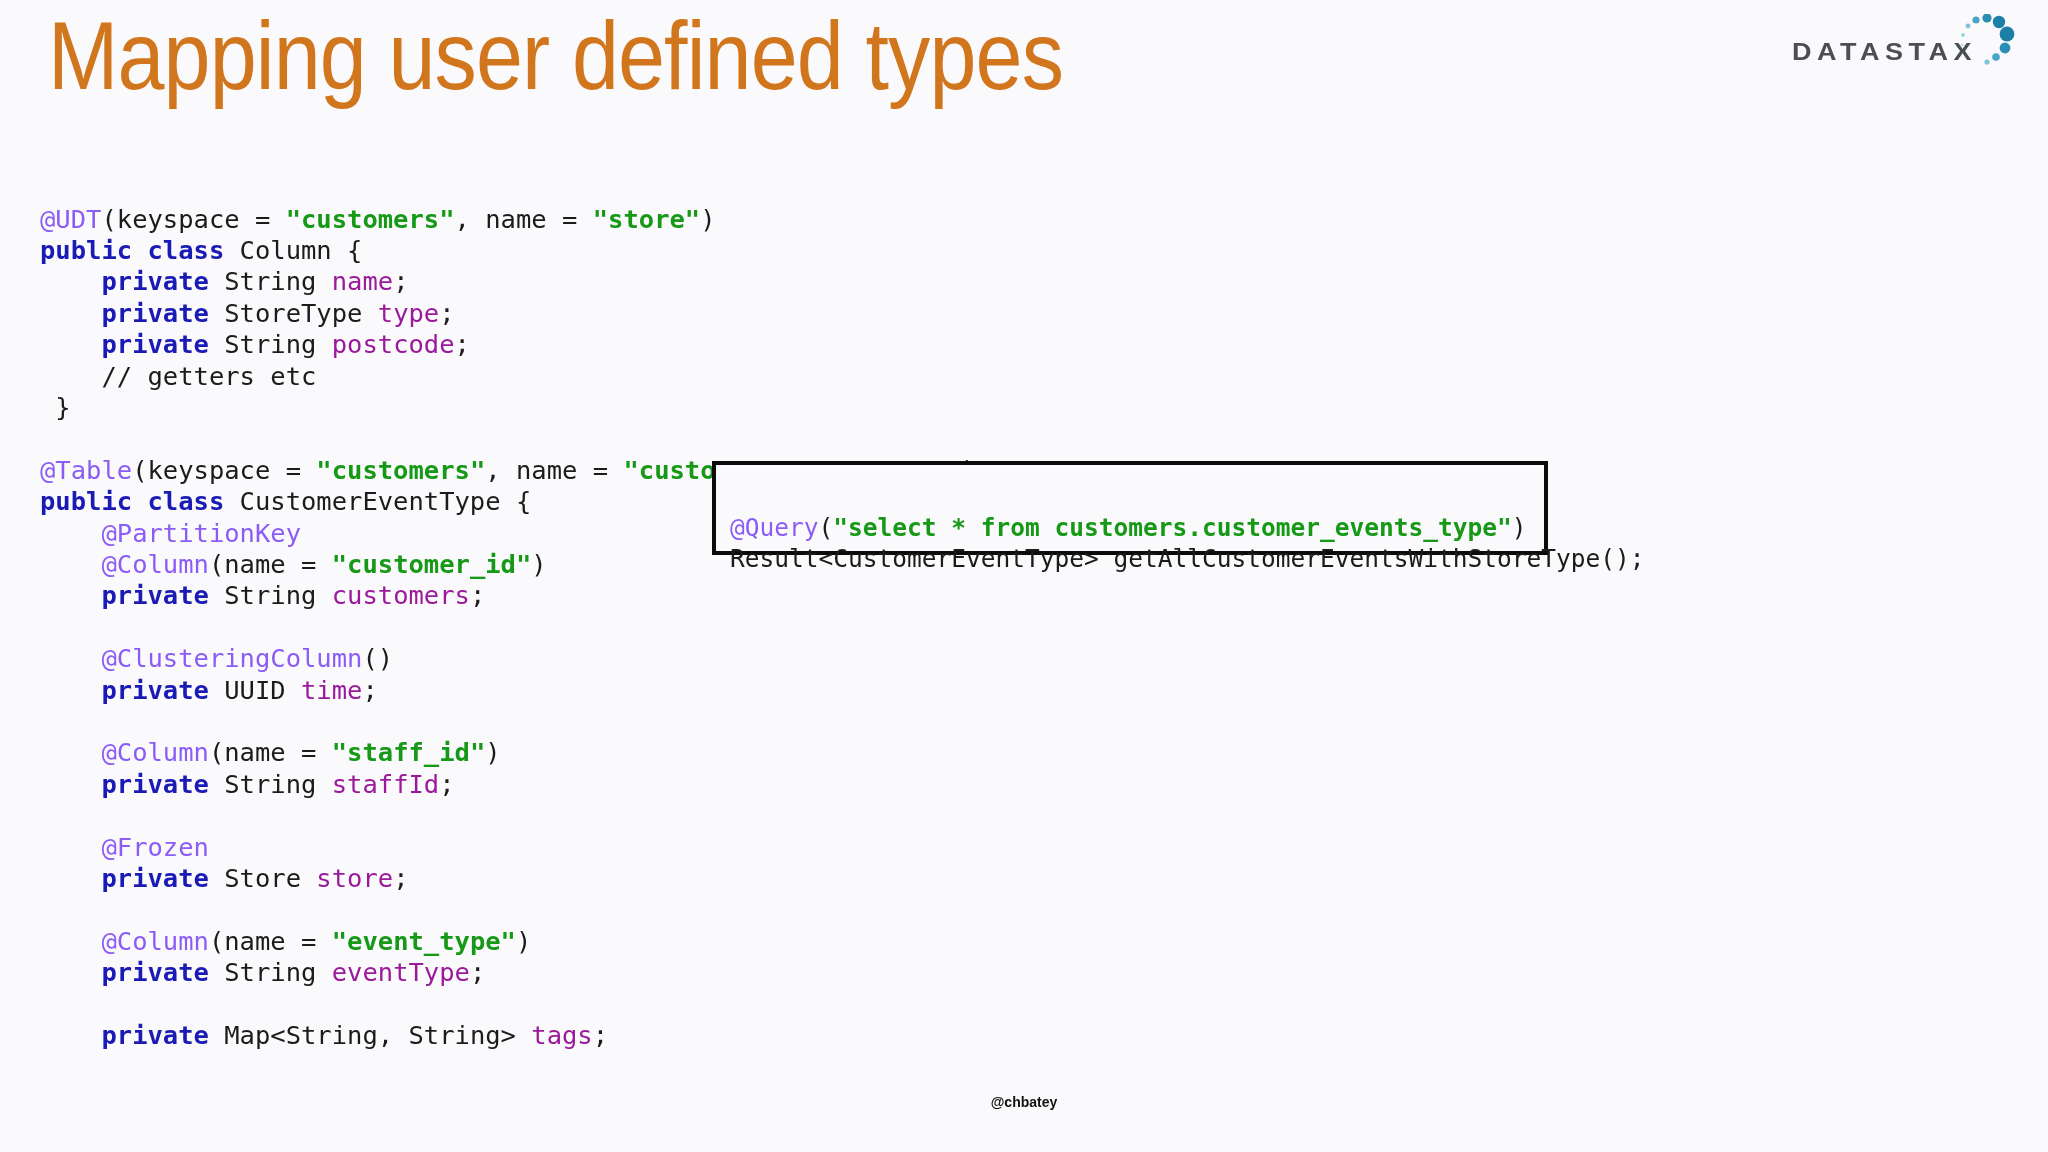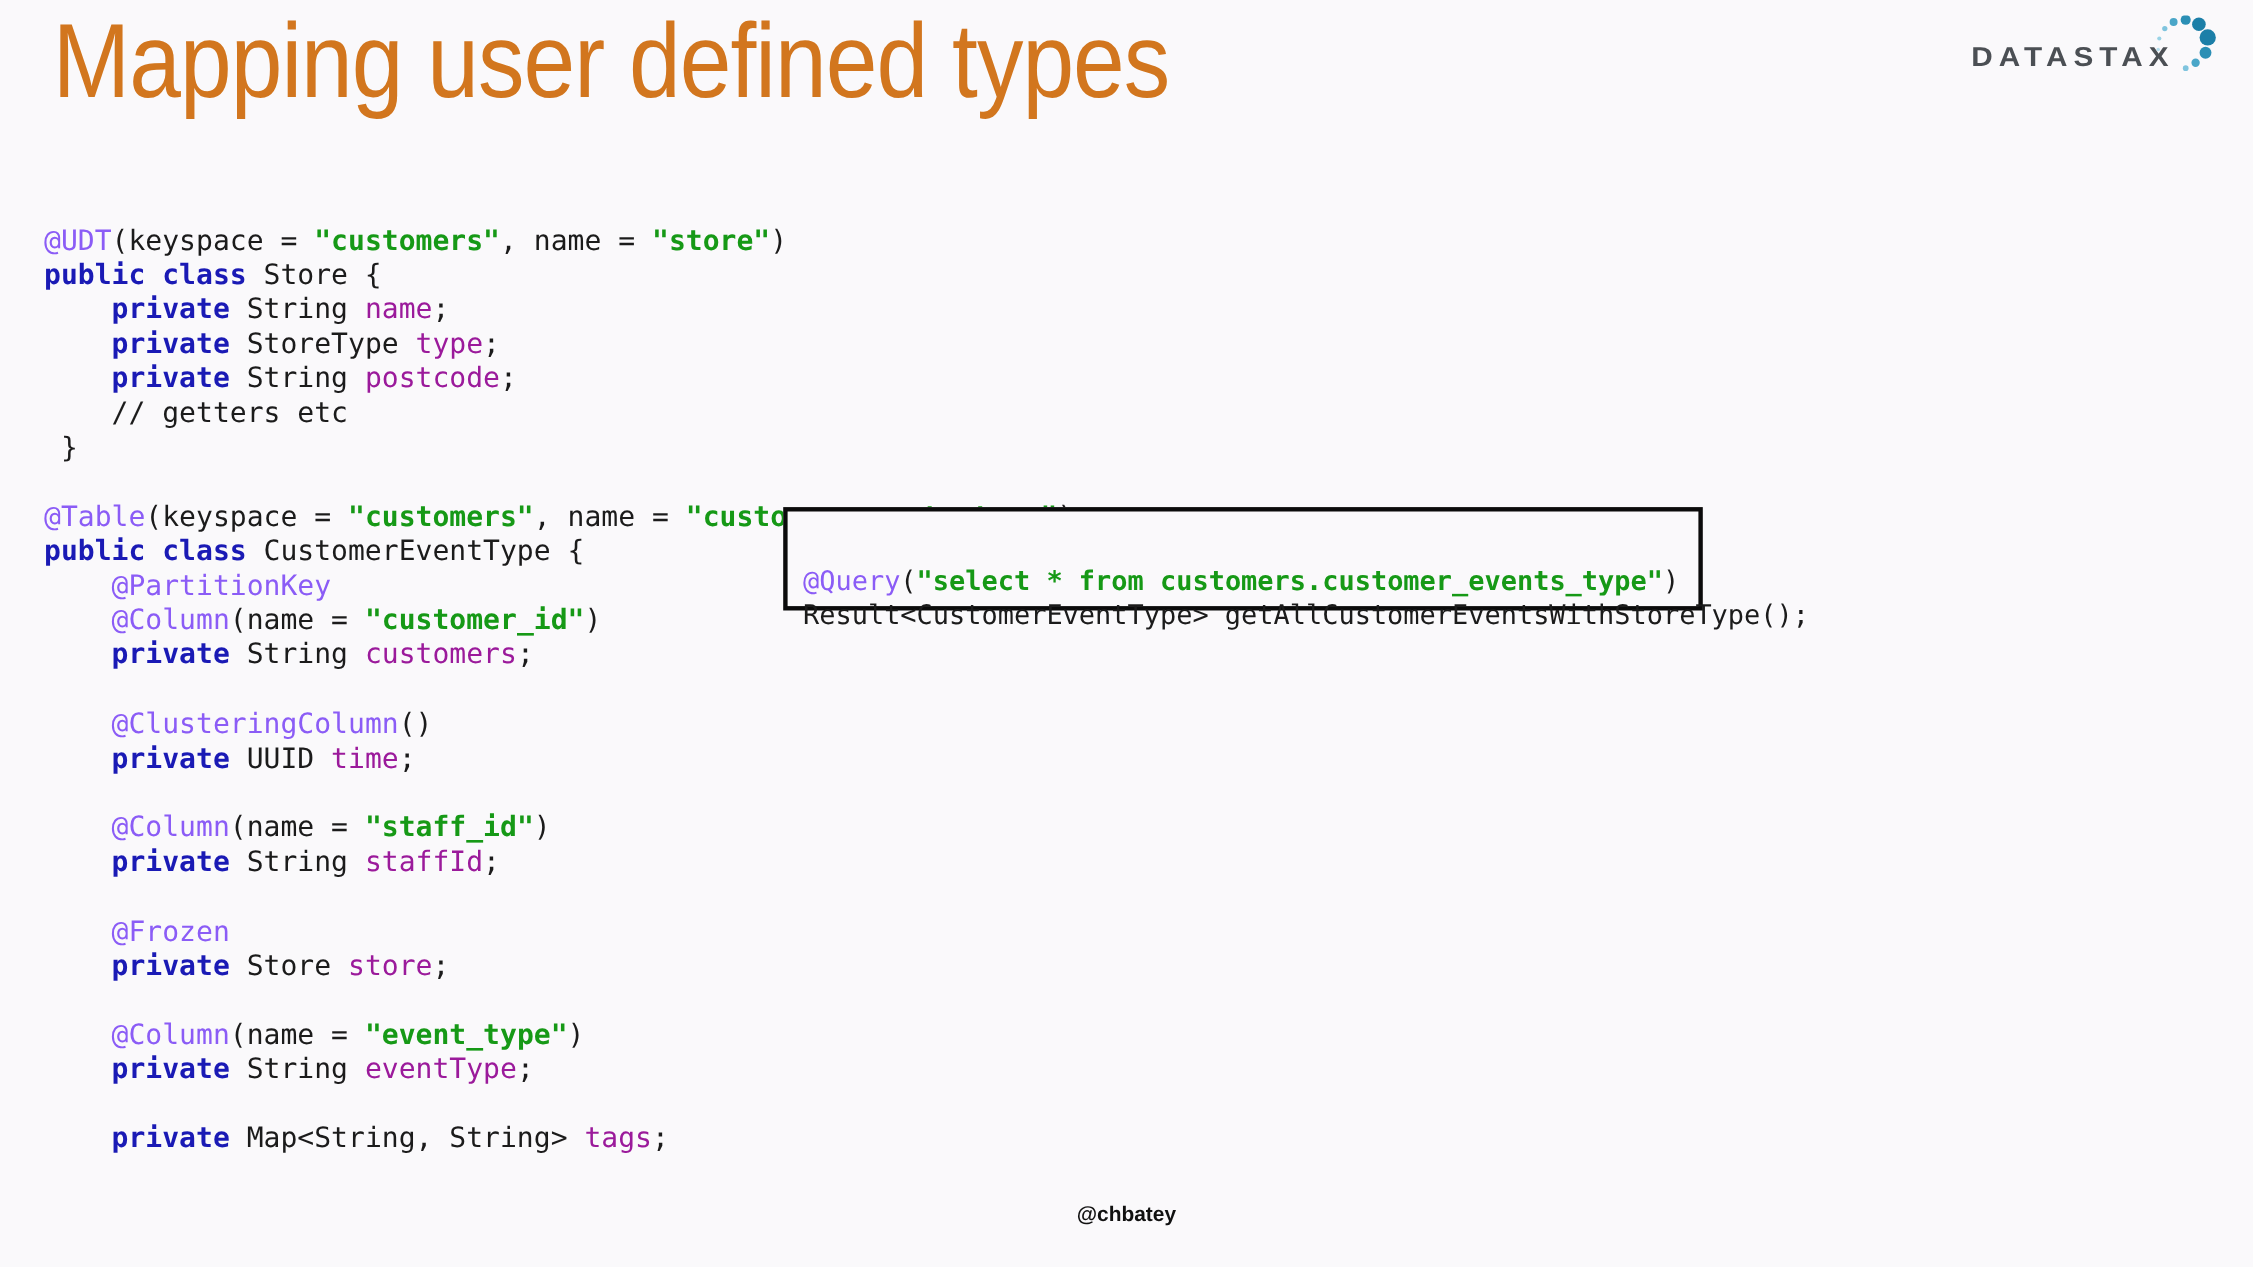--- a/index.html
+++ b/index.html
@@ -101,21 +101,21 @@
   }
 
   
   #footer-handle {
     position: absolute;
     left: 0;
     right: 0;
     top: 1094px;
     text-align: center;
     font-family: "Liberation Sans", sans-serif;
-    font-size: 19px;
+    font-size: 14px;
     font-weight: bold;
     color: #111111;
   }
 </style>
 </head>
 <body>
 
 <div id="slide-title">Mapping user defined types</div>
 
 <div id="logo">
@@ -128,21 +128,21 @@
     <circle cx="57" cy="20" r="7.4" fill="#1c7fa8"></circle>
     <circle cx="55" cy="34" r="5.4" fill="#2b8fb5"></circle>
     <circle cx="46" cy="43" r="3.8" fill="#4aa6c8"></circle>
     <circle cx="37" cy="48" r="2.6" fill="#7fc4de"></circle>
     <circle cx="13" cy="21" r="1.9" fill="#9ad3e6"></circle>
     <circle cx="12" cy="31" r="1.6" fill="#b6dfee"></circle>
   </svg>
 </div>
 
 <pre class="code" id="code-main"><span><span class="ann">@UDT</span><span class="pln">(keyspace = </span><span class="str">"customers"</span><span class="pln">, name = </span><span class="str">"store"</span><span class="pln">)</span></span>
-<span><span class="kw">public class</span><span class="pln"> Store {</span></span>
+<span><span class="kw">public class</span><span class="pln"> Column {</span></span>
 <span><span class="pln">    </span><span class="kw">private</span><span class="pln"> String </span><span class="fld">name</span><span class="pln">;</span></span>
 <span><span class="pln">    </span><span class="kw">private</span><span class="pln"> StoreType </span><span class="fld">type</span><span class="pln">;</span></span>
 <span><span class="pln">    </span><span class="kw">private</span><span class="pln"> String </span><span class="fld">postcode</span><span class="pln">;</span></span>
 <span><span class="cmt">    // getters etc</span></span>
 <span><span class="pln"> }</span></span>
 <span></span>
 <span><span class="ann">@Table</span><span class="pln">(keyspace = </span><span class="str">"customers"</span><span class="pln">, name = </span><span class="str">"customer_events_type"</span><span class="pln">)</span></span>
 <span><span class="kw">public class</span><span class="pln"> CustomerEventType {</span></span>
 <span><span class="pln">    </span><span class="ann">@PartitionKey</span></span>
 <span><span class="pln">    </span><span class="ann">@Column</span><span class="pln">(name = </span><span class="str">"customer_id"</span><span class="pln">)</span></span>

